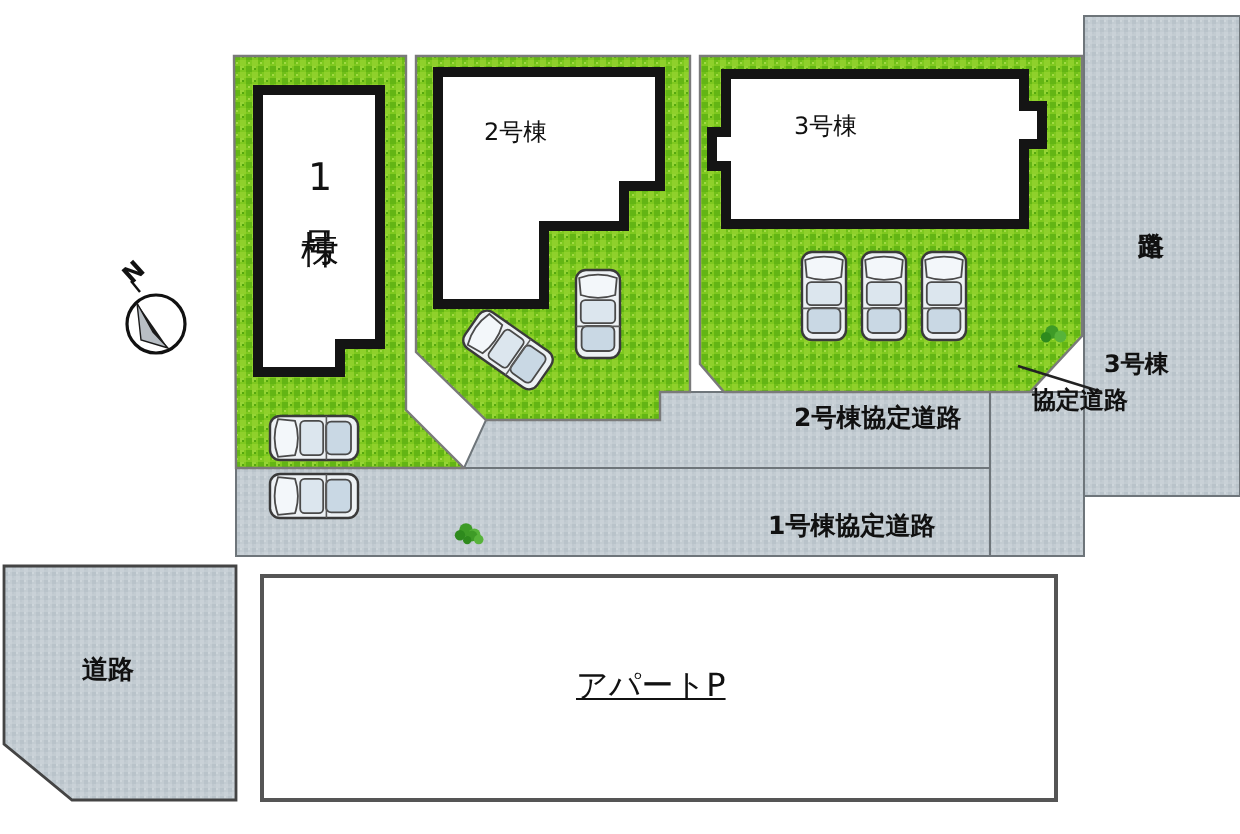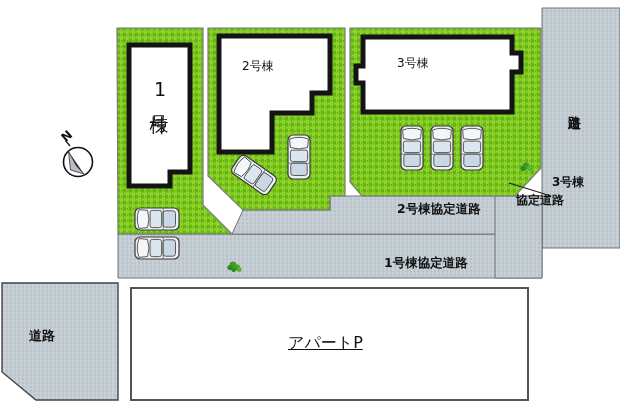--- a/index.html
+++ b/index.html
@@ -175,21 +175,21 @@
   </svg>
 
   <div class="lbl lbl-vert bld-name-v" style="left:150px; top:78px;">1号棟</div>
 
   <div class="lbl bld-name" style="left:242px; top:60px;">2号棟</div>
 
   <div class="lbl bld-name" style="left:397px; top:57px;">3号棟</div>
 
   <div class="lbl lbl-vert road-name-v" style="left:568px; top:106px;">道路</div>
 
-  <div class="lbl road-name" style="left:29px; top:329px;">道路</div>
+  <div class="lbl road-name" style="left:41px; top:329px;">道路</div>
 
   <div class="lbl privroad-name" style="left:337px; top:256px;margin-left:47px;">1号棟協定道路</div>
 
   <div class="lbl privroad-name" style="left:397px; top:202px;">2号棟協定道路</div>
 
   <div class="lbl privroad-small" style="left:552px; top:176px;">3号棟</div>
 
   <div class="lbl privroad-small" style="left:516px; top:194px;">協定道路</div>
 
   <div class="lbl apart-name" style="left:288px; top:335px;">アパートP</div>

